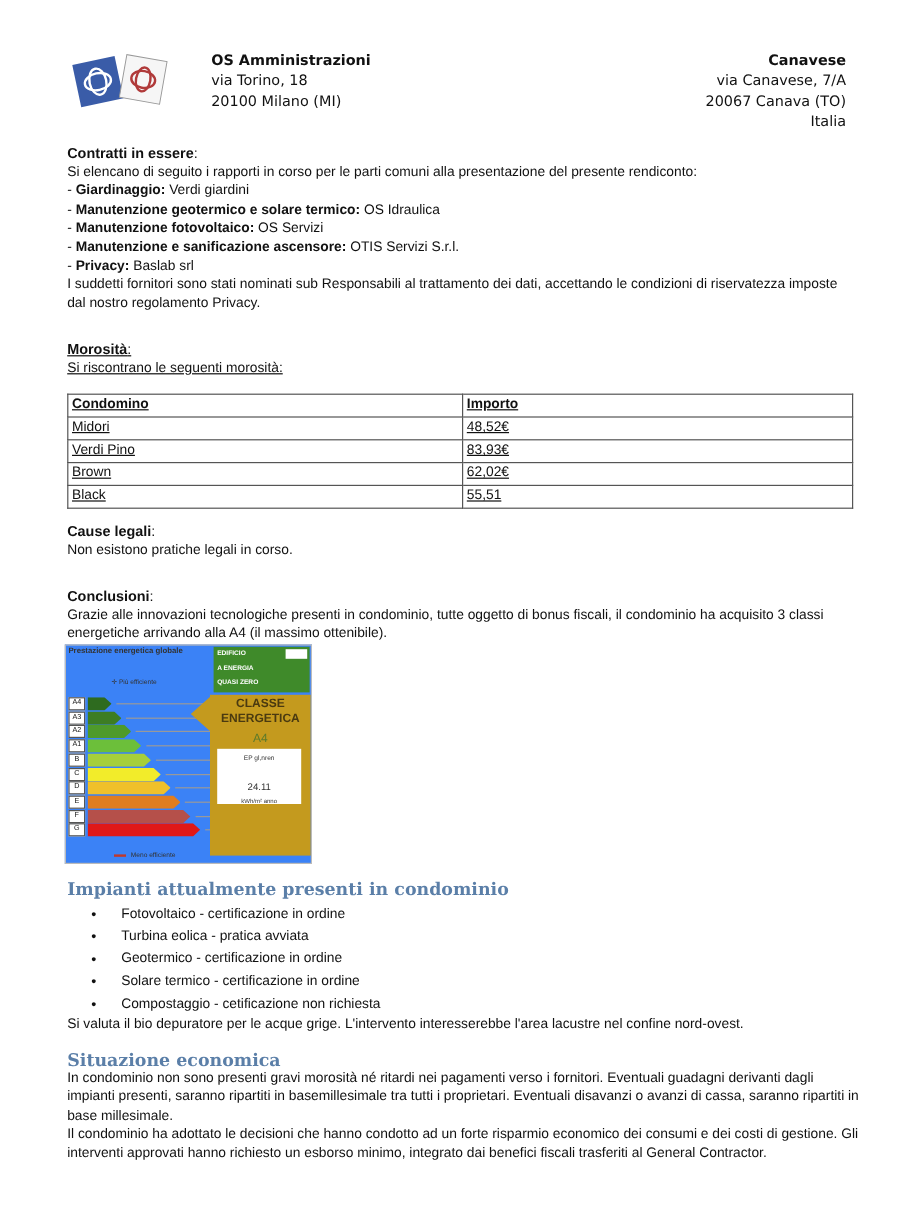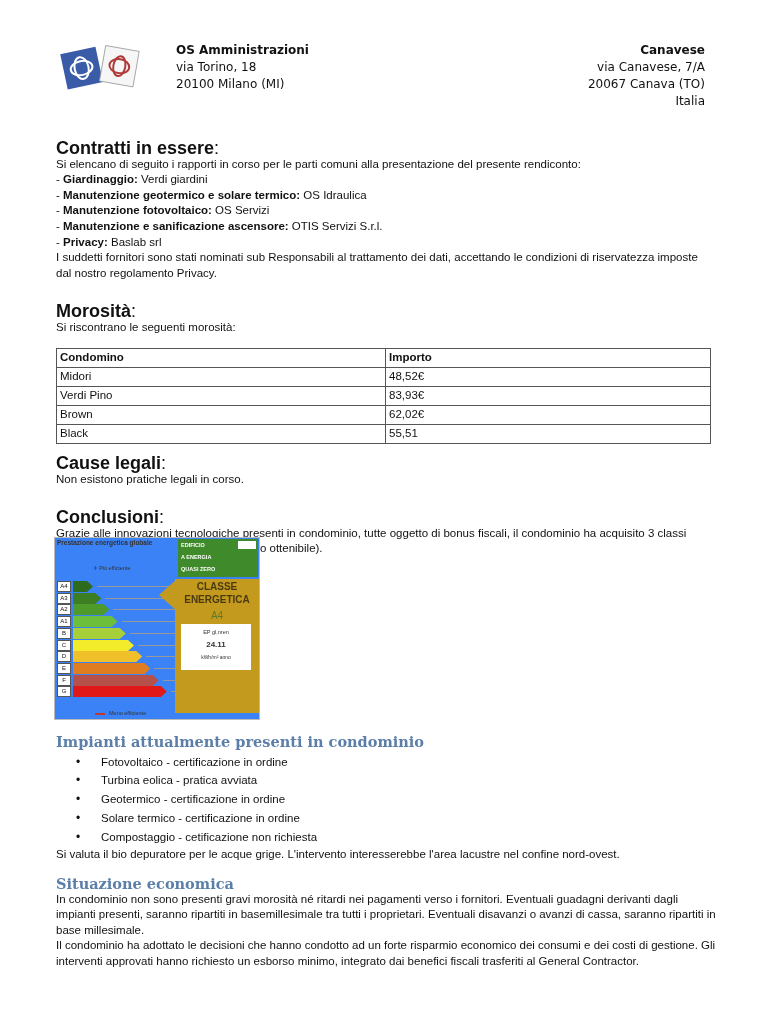--- a/index.html
+++ b/index.html
@@ -8,21 +8,21 @@
   .page { position:absolute; left:0; top:0; width:767px; height:1024px; }
 
   
   .logo { position:absolute; left:60px; top:42px; width:82px; height:54px; }
   .sender { position:absolute; left:176px; top:42px; font-family:"DejaVu Sans", sans-serif; font-size:12px; line-height:17px; }
   .sender .name { font-weight:bold; }
   .recipient { position:absolute; right:62px; top:42px; text-align:right; font-family:"DejaVu Sans", sans-serif; font-size:12px; line-height:17px; }
   .recipient .name { font-weight:bold; }
 
   .body-text { font-family:"Liberation Sans", sans-serif; font-size:11.5px; line-height:15.6px; }
-  .h { font-family:"Liberation Sans", sans-serif; font-weight:bold; font-size:18px; color:#111;margin-top:20px; }
+  .h { font-family:"Liberation Sans", sans-serif; font-weight:bold; font-size:12px; color:#111; }
   .h .colon { font-weight:normal; }
   .blue-h { font-family:"DejaVu Serif", serif; font-weight:bold; font-size:14.5px; color:#5b7fa8; }
 
   .sect { position:absolute; left:56px; width:660px; }
 
   table.moros { border-collapse:collapse; width:655px; margin-top:13px; font-size:11.5px; }
   table.moros td, table.moros th { border:1px solid #555; padding:1px 3px; height:16px; text-align:left; font-weight:normal; }
   table.moros th { font-weight:bold; }
   table.moros td:first-child, table.moros th:first-child { width:322px; }
 
@@ -38,21 +38,21 @@
   .class-line { position:absolute; top:5px; height:1px; background:#999; }
   .green-box { position:absolute; left:123px; top:1px; width:80px; height:38px; background:#3f8a2a; color:#fff; font-size:5.5px; font-weight:bold; line-height:12px; padding-left:3px; box-sizing:border-box; }
   .green-box .white-square { position:absolute; right:2px; top:2px; width:18px; height:8px; background:#fff; }
   .gold-box { position:absolute; left:120px; top:41px; width:84px; height:134px; background:#c49a1e; }
   .gold-arrow { position:absolute; left:104px; top:41px; width:0; height:0; border-top:16px solid transparent; border-bottom:16px solid transparent; border-right:18px solid #c49a1e; }
   .gold-box .cl1 { position:absolute; left:0; right:0; top:2px; text-align:center; font-size:10px; font-weight:bold; color:#4a3a10; line-height:11px; }
   .gold-box .cl2 { position:absolute; left:0; right:0; top:15px; text-align:center; font-size:10px; font-weight:bold; color:#4a3a10; line-height:11px; }
   .gold-box .cl3 { position:absolute; left:0; right:0; top:31px; text-align:center; font-size:10px; color:#5c7a2a; }
   .gold-box .inner { position:absolute; left:6px; top:45px; width:70px; height:46px; background:#fff; text-align:center; }
   .gold-box .inner .ep { font-size:5.5px; margin-top:5px; color:#333; }
-  .gold-box .inner .val { font-size:8px; font-weight:bold; margin-top:5px; color:#333; }
+  .gold-box .inner .val { font-size:8px; font-weight:normal; margin-top:16px; color:#333; }
   .gold-box .inner .unit { font-size:5px; margin-top:5px; color:#333; }
 
   ul.impianti { list-style:none; margin:3px 0 0 0; padding:0; }
   ul.impianti li { position:relative; padding-left:45px; line-height:18.8px; }
   ul.impianti li .bullet { position:absolute; left:20px; top:0; font-size:12px; }
 </style>
 </head>
 <body>
 
 <div class="page">
@@ -89,21 +89,21 @@
     <div id="contratti-list">
       <div>- <b>Giardinaggio:</b> <span>Verdi giardini</span></div>
       <div>- <b>Manutenzione geotermico e solare termico:</b> <span>OS Idraulica</span></div>
       <div>- <b>Manutenzione fotovoltaico:</b> <span>OS Servizi</span></div>
       <div>- <b>Manutenzione e sanificazione ascensore:</b> <span>OTIS Servizi S.r.l.</span></div>
       <div>- <b>Privacy:</b> <span>Baslab srl</span></div>
     </div>
     <div>I suddetti fornitori sono stati nominati sub Responsabili al trattamento dei dati, accettando le condizioni di riservatezza imposte dal nostro regolamento Privacy.</div>
   </div>
 
-  <div class="sect body-text" style="top:284px;">
+  <div class="sect body-text" style="top:284px;text-decoration:underline;">
     <div class="h"><span>Morosità</span><span class="colon">:</span></div>
     <div>Si riscontrano le seguenti morosità:</div>
     <table class="moros">
       <tbody>
           <tr>
         <th>Condomino</th>
         <th>Importo</th>
       </tr>
       <tr>
         <td>Midori</td>

